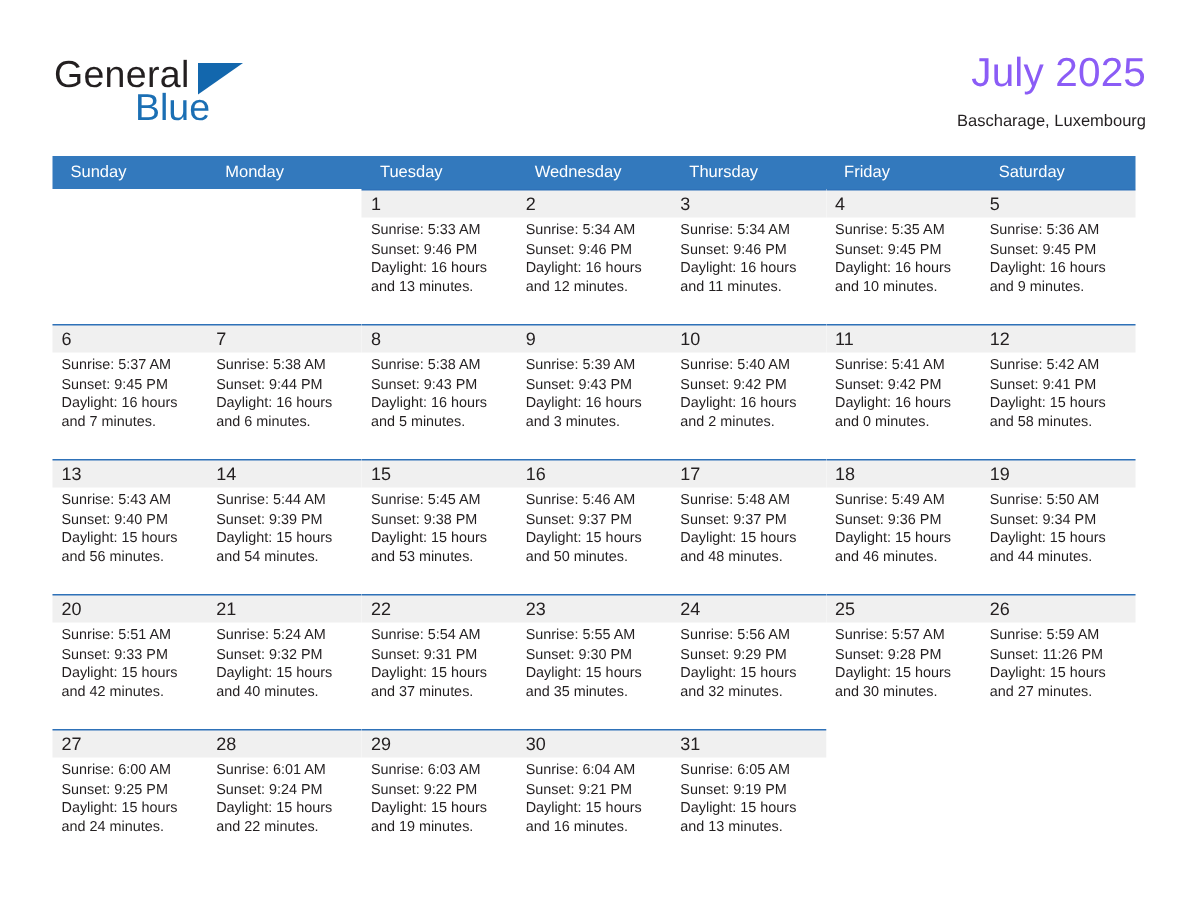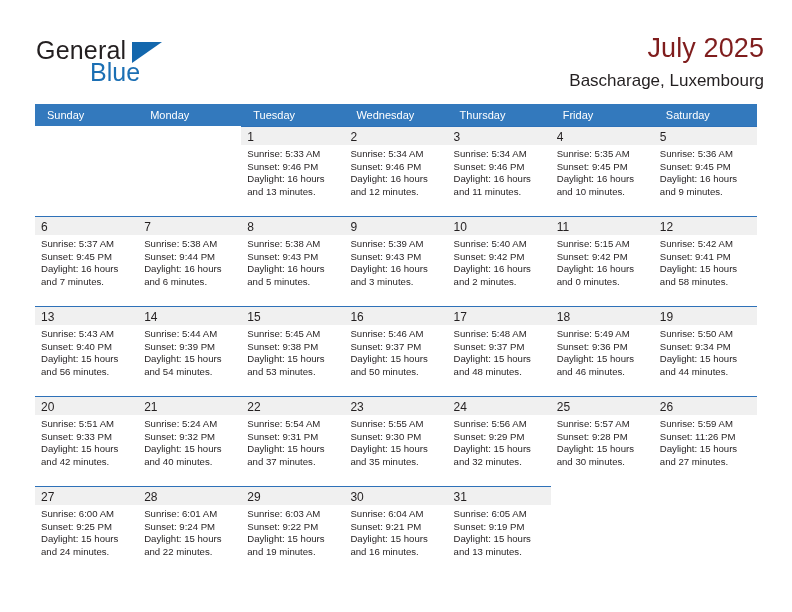--- a/index.html
+++ b/index.html
@@ -67,27 +67,27 @@
   }
   .title-block {
     position: absolute;
     right: 36px;
     top: 32px;
     text-align: right;
   }
   .cal-title {
     font-size: 27px;
     font-weight: normal;
-    color: #7f1d1d;
+    color: #8b5cf6;
     line-height: 32px;
     letter-spacing: .1px;
   }
   .cal-sub {
     margin-top: 8px;
-    font-size: 17px;
+    font-size: 11px;
     color: #231f20;
     line-height: 18px;
   }
 
   
   .calendar {
     position: absolute;
     left: 35px;
     top: 104px;
     width: 722px;
@@ -266,21 +266,21 @@
             <div class="day-body">
               <div class="day-line">Sunrise: 5:40 AM</div>
               <div class="day-line">Sunset: 9:42 PM</div>
               <div class="day-line">Daylight: 16 hours</div>
               <div class="day-line">and 2 minutes.</div>
             </div>
           </div>
           <div class="day-cell filled">
             <div class="daynum-band"><span class="daynum">11</span></div>
             <div class="day-body">
-              <div class="day-line">Sunrise: 5:15 AM</div>
+              <div class="day-line">Sunrise: 5:41 AM</div>
               <div class="day-line">Sunset: 9:42 PM</div>
               <div class="day-line">Daylight: 16 hours</div>
               <div class="day-line">and 0 minutes.</div>
             </div>
           </div>
           <div class="day-cell filled">
             <div class="daynum-band"><span class="daynum">12</span></div>
             <div class="day-body">
               <div class="day-line">Sunrise: 5:42 AM</div>
               <div class="day-line">Sunset: 9:41 PM</div>

